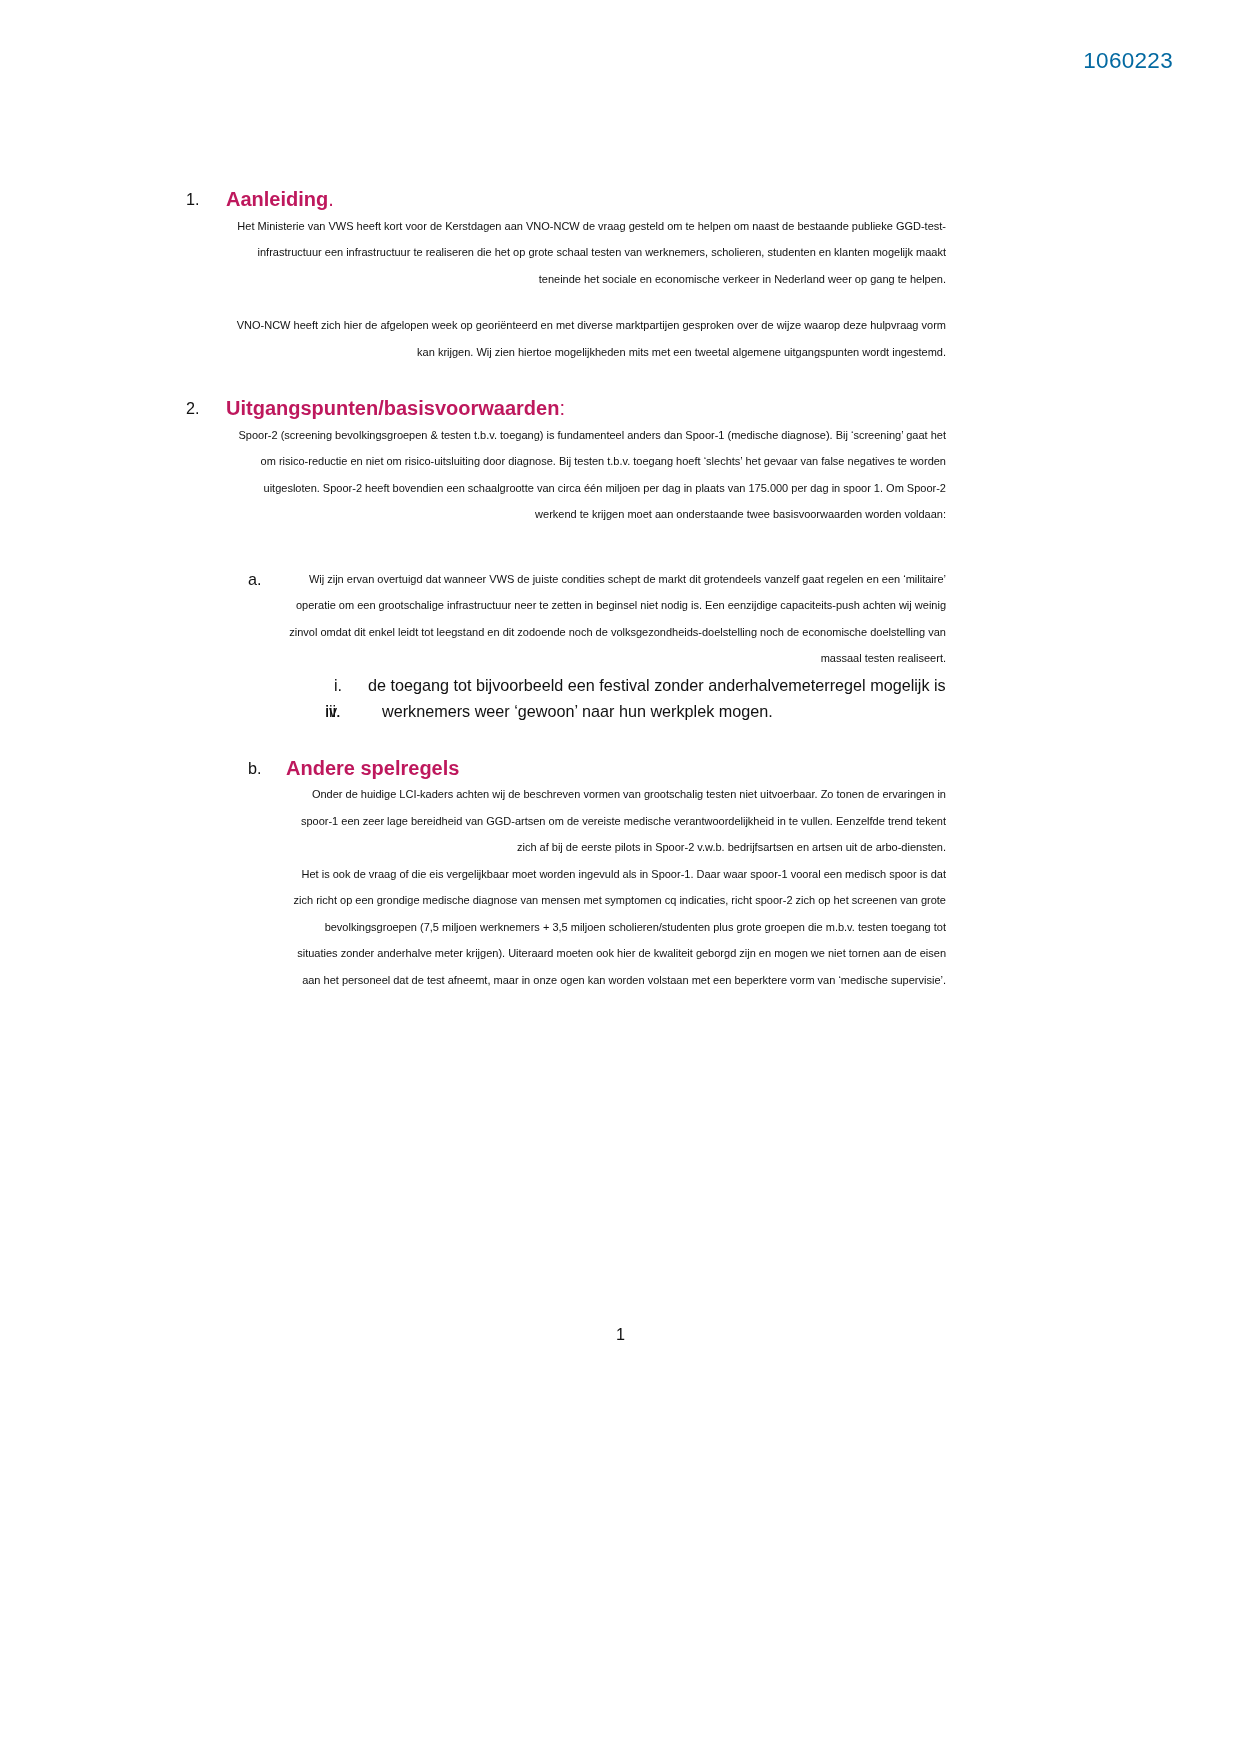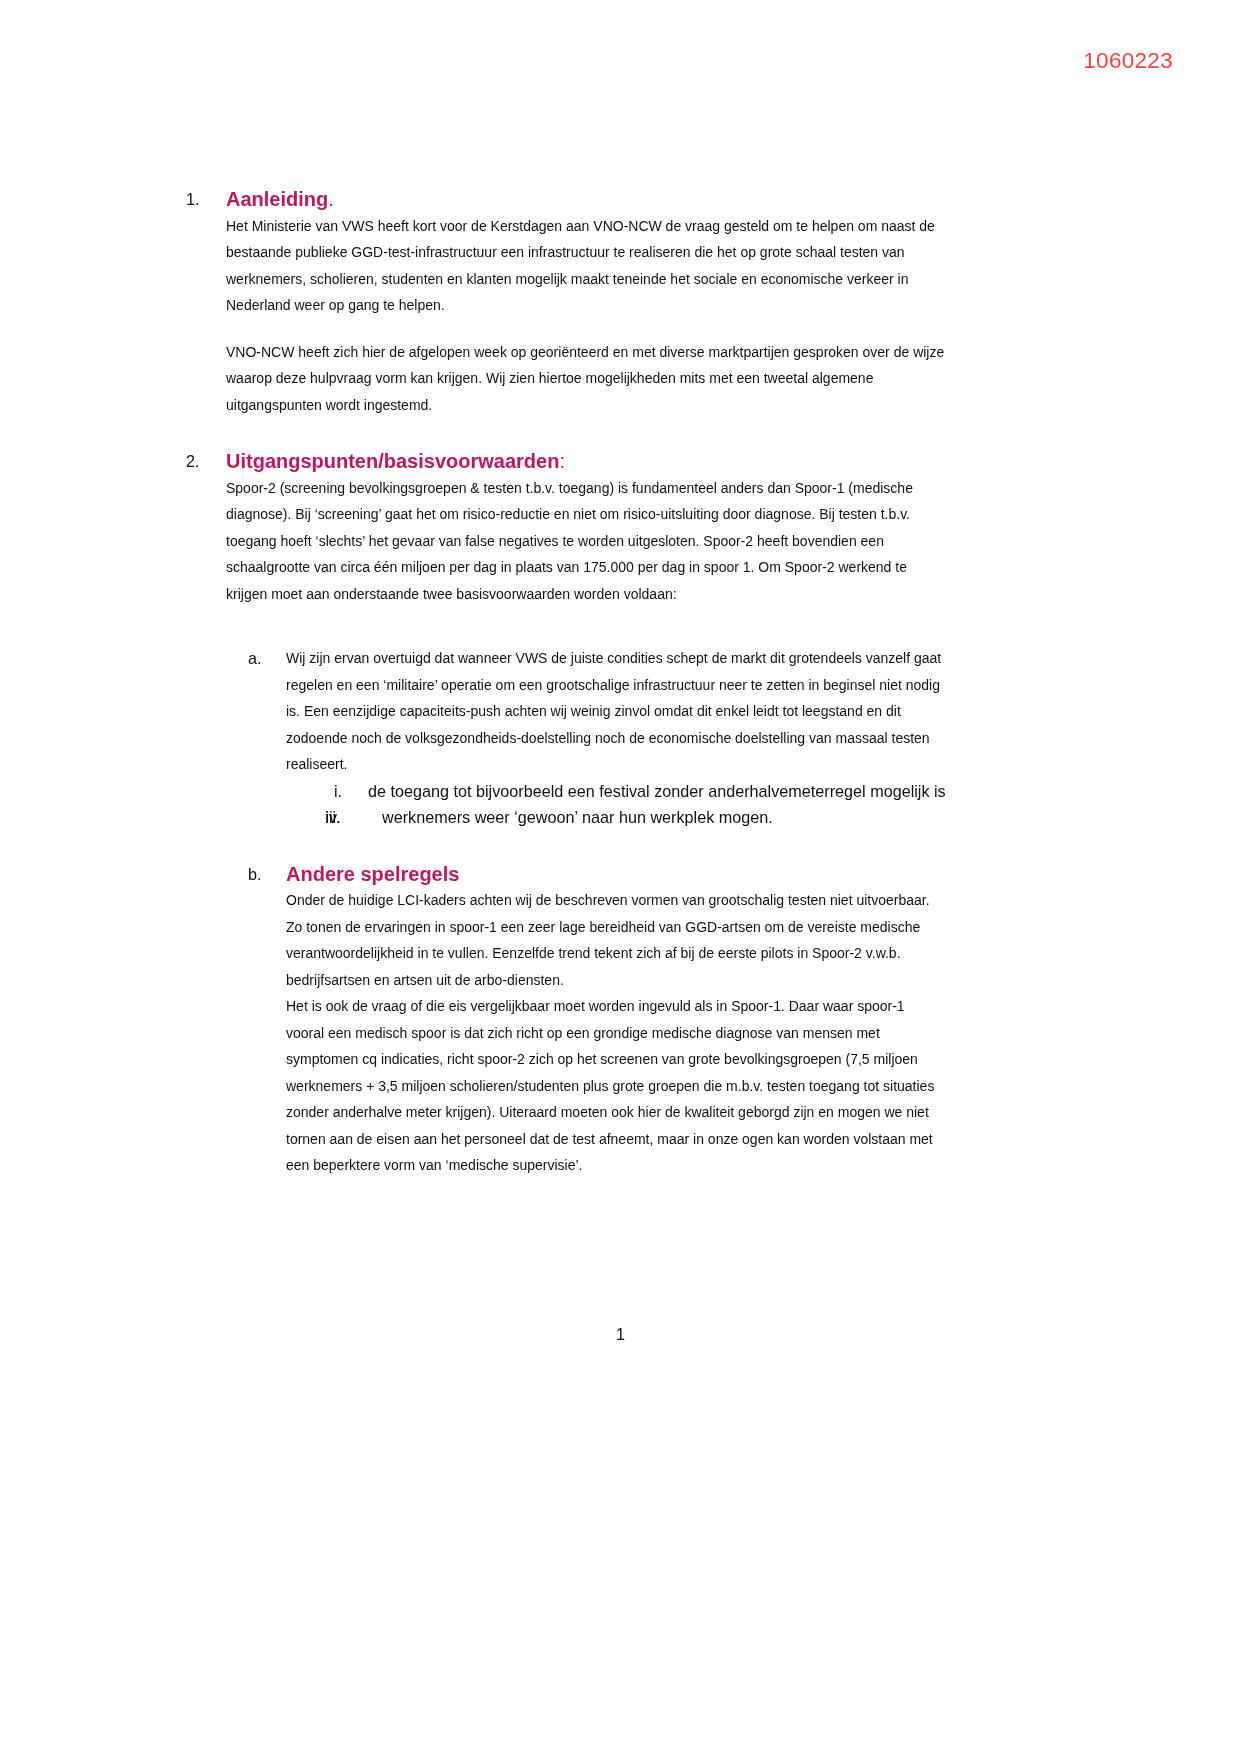--- a/index.html
+++ b/index.html
@@ -18,21 +18,21 @@
     background: #ffffff;
     box-sizing: border-box;
     overflow: hidden;
   }
   .doc-number {
     position: absolute;
     top: 48px;
     right: 68px;
     font-size: 22.5px;
     letter-spacing: 0.3px;
-    color: #ef4444;
+    color: #0369a1;
     font-family: "Liberation Sans", sans-serif;
   }
   .content {
     position: absolute;
     left: 186px;
     top: 186px;
     width: 760px;
   }
   
   .item {
@@ -52,24 +52,24 @@
   }
   .heading {
     font-weight: bold;
     font-size: 20px;
     line-height: 26.5px;
     color: #be185d;
   }
   .heading .plain { font-weight: normal; }
   p.body {
     margin: 0;
-    font-size: 14px;
+    font-size: 11px;
     line-height: 26.5px;
     color: #111;
-    text-align: left;
+    text-align: right;
   }
   p.gap { margin-top: 20px; }
   .block-gap-md { height: 30px; }
   .block-gap-lg { height: 38px; }
 
   
   .sub-item {
     position: relative;
     padding-left: 38px;
     margin-left: 62px;

